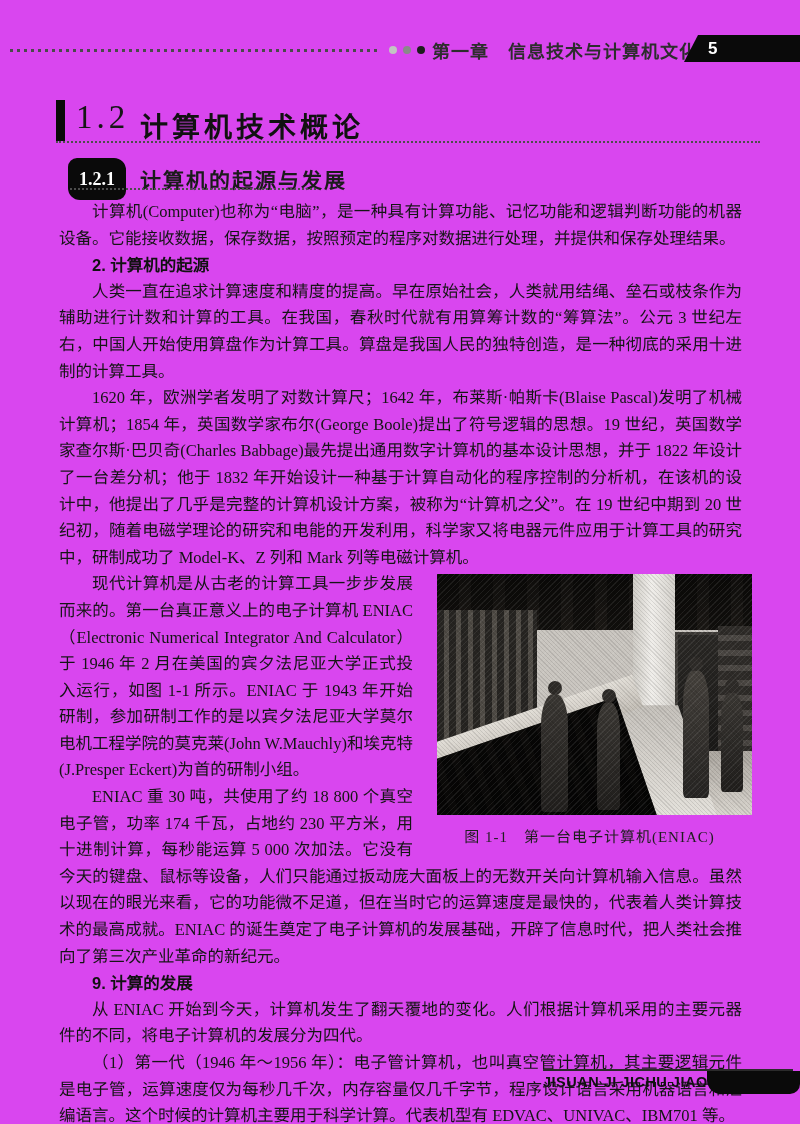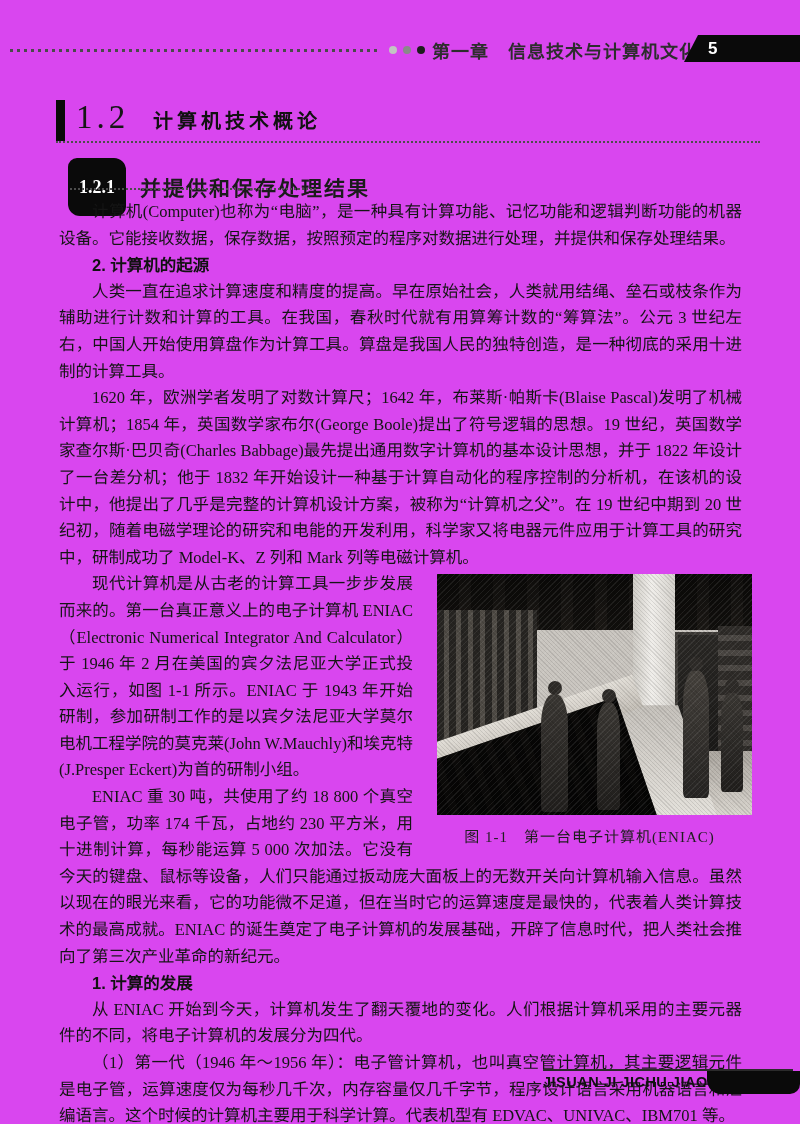--- a/index.html
+++ b/index.html
@@ -43,34 +43,34 @@
   
   .section-head { position: absolute; left: 56px; top: 97px; width: 704px; height: 46px;
     border-bottom: 2px dotted #4d4d4d; }
   .section-bar { position: absolute; left: 0; top: 3px; width: 9px; height: 41px; background: #0a0a0a; }
   .section-number {
     position: absolute; left: 20px; top: 2px;
     font-family: "Liberation Serif", serif;
     font-size: 33px; letter-spacing: 4px; color: #161616;
   }
   .section-title {
-    position: absolute; left: 97px; top: 8px;
-    font-family: "Liberation Sans", "DejaVu Sans", sans-serif;
-    font-size: 20px; font-weight: 700; letter-spacing: 4px; color: #111;
+    position: absolute; left: 84px; top: 8px;
+    font-family: "Liberation Sans", "DejaVu Sans", sans-serif;
+    font-size: 28px; font-weight: 700; letter-spacing: 4px; color: #111;
     white-space: nowrap;
   }
 
   
   .subsection { position: absolute; left: 68px; top: 158px; }
   .subsection-badge {
     display: inline-block; vertical-align: middle;
     background: #0a0a0a; color: #fff;
     font-family: "Liberation Serif", serif; font-weight: 700;
     font-size: 18px; line-height: 26px;
-    padding: 16px 11px; border-radius: 9px 12px 9px 12px;
+    padding: 8px 11px; border-radius: 9px 12px 9px 12px;
   }
   .subsection-title {
     display: inline-block; vertical-align: middle;
     margin-left: 10px;
     font-family: "Liberation Sans", "DejaVu Sans", sans-serif;
     font-size: 21px; font-weight: 600; letter-spacing: 2px; color: #1b1b1b;
     white-space: nowrap;
   }
   .subsection-rule {
     position: absolute; left: 70px; top: 188px; width: 246px; height: 0;
@@ -162,21 +162,21 @@
   <div class="page-tab">5</div>
 
   <div class="section-head">
     <div class="section-bar"></div>
     <div class="section-number">1.2</div>
     <div class="section-title">计算机技术概论</div>
   </div>
 
   <div class="subsection">
     <span class="subsection-badge">1.2.1</span>
-    <span class="subsection-title">并提供和保存处理结果</span>
+    <span class="subsection-title">计算机的起源与发展</span>
   </div>
   <div class="subsection-rule"></div>
 
   <div class="body-text">
     <p>计算机(Computer)也称为“电脑”，是一种具有计算功能、记忆功能和逻辑判断功能的机器设备。它能接收数据，保存数据，按照预定的程序对数据进行处理，并提供和保存处理结果。</p>
     <p class="subhead">2. 计算机的起源</p>
     <p>人类一直在追求计算速度和精度的提高。早在原始社会，人类就用结绳、垒石或枝条作为辅助进行计数和计算的工具。在我国，春秋时代就有用算筹计数的“筹算法”。公元 3 世纪左右，中国人开始使用算盘作为计算工具。算盘是我国人民的独特创造，是一种彻底的采用十进制的计算工具。</p>
     <p>1620 年，欧洲学者发明了对数计算尺；1642 年，布莱斯·帕斯卡(Blaise Pascal)发明了机械计算机；1854 年，英国数学家布尔(George Boole)提出了符号逻辑的思想。19 世纪，英国数学家查尔斯·巴贝奇(Charles Babbage)最先提出通用数字计算机的基本设计思想，并于 1822 年设计了一台差分机；他于 1832 年开始设计一种基于计算自动化的程序控制的分析机，在该机的设计中，他提出了几乎是完整的计算机设计方案，被称为“计算机之父”。在 19 世纪中期到 20 世纪初，随着电磁学理论的研究和电能的开发利用，科学家又将电器元件应用于计算工具的研究中，研制成功了 Model-K、Z 列和 Mark 列等电磁计算机。</p>
 
     <div class="figure">
@@ -193,21 +193,21 @@
         <div class="person p-a"></div>
         <div class="person p-b"></div>
         <div class="person p-c"></div>
         <div class="person p-d"></div>
       </div>
       <div class="figure-caption">图 1-1　第一台电子计算机(ENIAC)</div>
     </div>
 
     <p>现代计算机是从古老的计算工具一步步发展而来的。第一台真正意义上的电子计算机 ENIAC（Electronic Numerical Integrator And Calculator）于 1946 年 2 月在美国的宾夕法尼亚大学正式投入运行，如图 1-1 所示。ENIAC 于 1943 年开始研制，参加研制工作的是以宾夕法尼亚大学莫尔电机工程学院的莫克莱(John W.Mauchly)和埃克特(J.Presper Eckert)为首的研制小组。</p>
     <p>ENIAC 重 30 吨，共使用了约 18 800 个真空电子管，功率 174 千瓦，占地约 230 平方米，用十进制计算，每秒能运算 5 000 次加法。它没有今天的键盘、鼠标等设备，人们只能通过扳动庞大面板上的无数开关向计算机输入信息。虽然以现在的眼光来看，它的功能微不足道，但在当时它的运算速度是最快的，代表着人类计算技术的最高成就。ENIAC 的诞生奠定了电子计算机的发展基础，开辟了信息时代，把人类社会推向了第三次产业革命的新纪元。</p>
-    <p class="subhead">1. 计算的发展</p>
+    <p class="subhead">9. 计算的发展</p>
     <p>从 ENIAC 开始到今天，计算机发生了翻天覆地的变化。人们根据计算机采用的主要元器件的不同，将电子计算机的发展分为四代。</p>
     <p>（1）第一代（1946 年～1956 年）：电子管计算机，也叫真空管计算机，其主要逻辑元件是电子管，运算速度仅为每秒几千次，内存容量仅几千字节，程序设计语言采用机器语言和汇编语言。这个时候的计算机主要用于科学计算。代表机型有 EDVAC、UNIVAC、IBM701 等。</p>
 
   </div>
 
   <div class="footer-rule"></div>
   <div class="book-title">JISUAN JI JICHU JIAOCAI</div>
   <div class="footer-bar"></div>
 
 </div>

